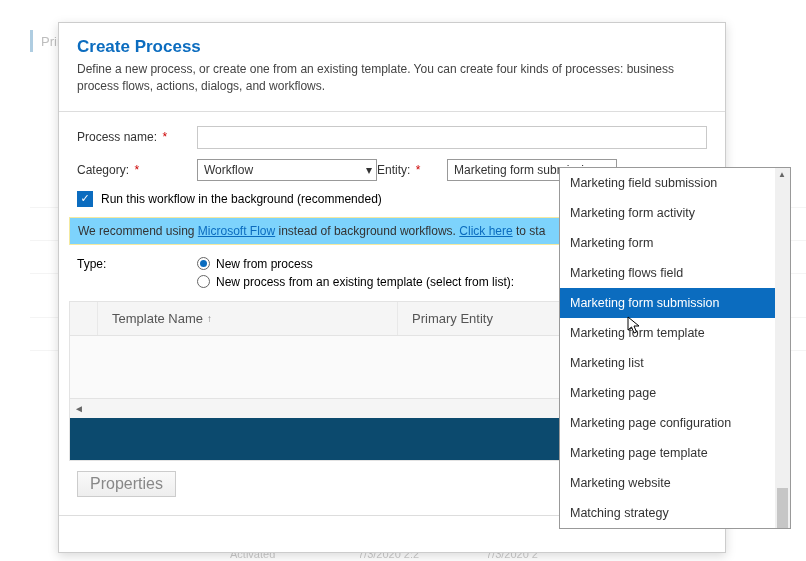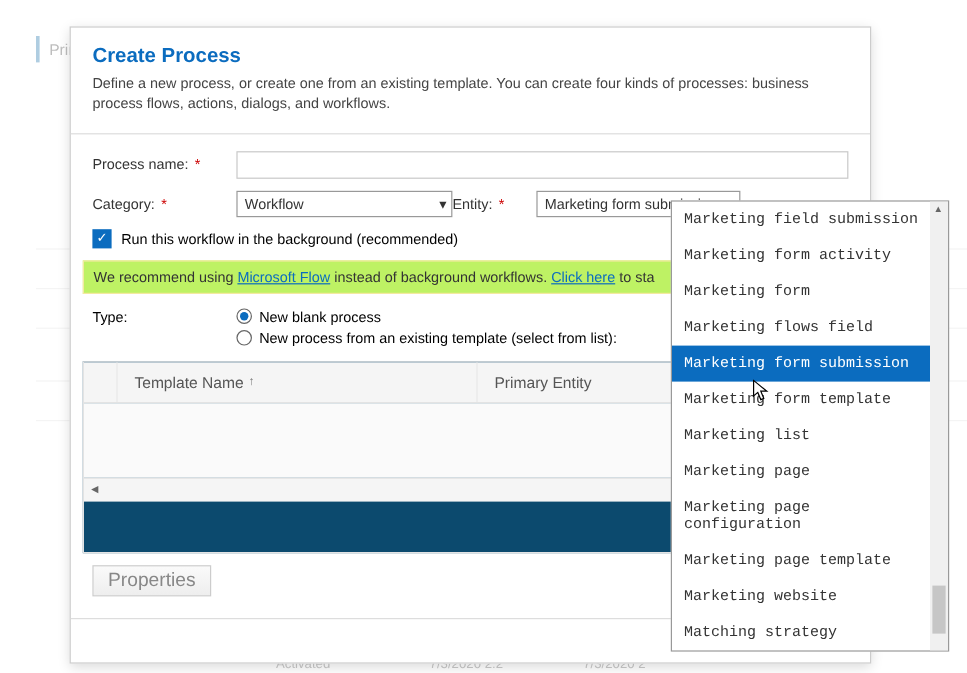--- a/index.html
+++ b/index.html
@@ -31,21 +31,21 @@
 .cat-row .lbl { width: 120px; }
 .select { border: 1px solid #999; height: 22px; padding: 0 20px 0 6px; font-size: 12px; background: #fff; position: relative; display: inline-flex; align-items: center; }
 .select .arrow { position: absolute; right: 4px; top: 50%; transform: translateY(-50%); }
 .sel-cat { width: 180px; }
 .entity-lbl { width: 60px; margin-right: 10px; }
 .sel-ent { width: 170px; }
 
 .chk-row { display: flex; align-items: center; font-size: 12px; margin: 6px 0 10px 0; }
 .chk { width: 16px; height: 16px; background: #0b6cbf; margin-right: 8px; display: inline-flex; align-items: center; justify-content: center; color: #fff; font-size: 11px; }
 
-.info-bar { background: #bef264; border: 1px solid #f4e9a0; font-size: 12px; padding: 6px 8px; margin: 0 -8px 12px -8px; color: #333; }
+.info-bar { background: #7dd3fc; border: 1px solid #f4e9a0; font-size: 12px; padding: 6px 8px; margin: 0 -8px 12px -8px; color: #333; }
 .info-bar a { color: #0b6cbf; text-decoration: underline; }
 
 .type-row { display: flex; font-size: 12px; margin-bottom: 12px; }
 .type-row .lbl { width: 120px; }
 .radios { display: flex; flex-direction: column; gap: 4px; }
 .radio { display: flex; align-items: center; gap: 6px; }
 .radio-circle { width: 13px; height: 13px; border: 1px solid #666; border-radius: 50%; display: inline-flex; align-items: center; justify-content: center; }
 .radio-circle.checked .dot { width: 7px; height: 7px; background: #0b6cbf; border-radius: 50%; }
 
 .grid { border: 1px solid #e3e3e3; background: #0c4a6e; margin: 0 -8px; }
@@ -59,21 +59,21 @@
 .scroll-arrow { font-size: 10px; color: #666; }
 .grid-footer { height: 42px; }
 
 .props-row { padding: 10px 0 18px 0; }
 .props-btn { border: 1px solid #ccc; background: linear-gradient(#fafafa,#eee); font-size: 16px; color: #888; padding: 3px 12px; }
 .bottom-hr { border:none; border-top:1px solid #ddd; margin: 0 -18px;}
 
 
 .dropdown { position: absolute; top: 167px; left: 559px; width: 232px; border: 1px solid #999; background: #fff; font-size: 12.5px; max-height: 384px; }
 .dropdown-inner { overflow: hidden; }
-.dropdown .item { padding: 8px 10px; color: #333; cursor: default; font-family: Liberation Mono, monospace; }
+.dropdown .item { padding: 8px 10px; color: #333; cursor: default; }
 .dropdown .item.selected { background: #0b6cbf; color: #fff; }
 .dd-scroll { position: absolute; right: 0; top: 0; bottom:0; width: 15px; background: #f0f0f0; }
 .dd-thumb { position:absolute; right:2px; width:11px; background:#c6c6c6; }
 
 
 .cursor { position: absolute; width: 16px; height: 20px; pointer-events: none; }
 
 .sort-arrow { font-size: 10px; color: #777; }
 </style>
 </head>
@@ -134,21 +134,21 @@
       <span>We recommend using </span><a href="#">Microsoft Flow</a><span> instead of background workflows. </span><a href="#">Click here</a><span> to sta</span>
     </div>
 
     <div class="type-row">
       <span class="lbl">Type:</span>
       <div class="radios">
         <label class="radio">
           <span class="radio-circle checked">
               <span class="dot"></span>
             </span>
-          <span>New blank process</span>
+          <span>New from process</span>
         </label>
         <label class="radio">
           <span class="radio-circle"></span>
           <span>New process from an existing template (select from list):</span>
         </label>
       </div>
     </div>
 
     <div class="grid">
       <div class="grid-head">

